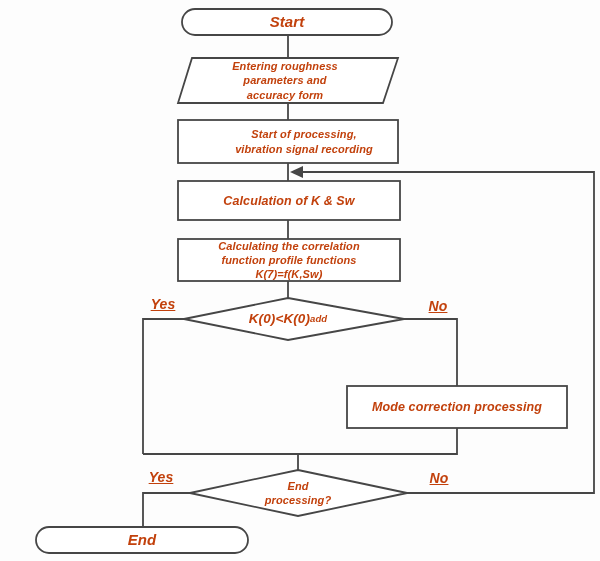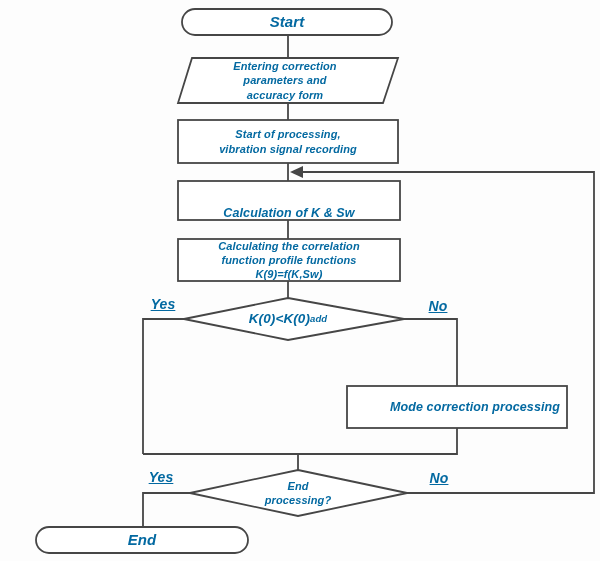--- a/index.html
+++ b/index.html
@@ -35,21 +35,21 @@
     stroke: none;
   }
   .label {
     position: absolute;
     display: flex;
     align-items: center;
     justify-content: center;
     text-align: center;
     font-weight: bold;
     font-style: italic;
-    color: #0369a1;
+    color: #c2410c;
     white-space: pre-line;
     line-height: 1.28;
     letter-spacing: 0.1px;
   }
   .terminator-label { font-size: 15px; }
   .node-label       { font-size: 11px; }
   .node-label-md    { font-size: 12.5px; }
   .decision-label   { font-size: 13.5px; }
   .decision-label sub {
     font-size: 9.5px;
@@ -86,36 +86,36 @@
     <rect class="shape" x="178" y="181" width="222" height="39"></rect>
     <rect class="shape" x="178" y="239" width="222" height="42"></rect>
     <polygon class="shape" points="288,298 404,319 288,340 184,319"></polygon>
     <rect class="shape" x="347" y="386" width="220" height="42"></rect>
     <polygon class="shape" points="298,470 407,493 298,516 190,493"></polygon>
     <rect class="shape" x="36" y="527" width="212" height="26" rx="13" ry="13"></rect>
   </svg>
 
   <div class="label terminator-label" style="left:182px; top:9px; width:210px; height:26px;">Start</div>
 
-  <div class="label node-label" style="left:180px; top:58px; width:210px; height:45px;">Entering correction
+  <div class="label node-label" style="left:180px; top:58px; width:210px; height:45px;">Entering roughness
 parameters and
 accuracy form</div>
 
-  <div class="label node-label" style="left:178px; top:120px; width:220px; height:43px;">Start of processing,
+  <div class="label node-label" style="left:194px; top:120px; width:220px; height:43px;">Start of processing,
 vibration signal recording</div>
 
-  <div class="label node-label-md" style="left:178px; top:181px; width:222px; height:39px;margin-top:12px;">Calculation of K &amp; Sw</div>
+  <div class="label node-label-md" style="left:178px; top:181px; width:222px; height:39px;">Calculation of K &amp; Sw</div>
 
   <div class="label node-label" style="left:178px; top:239px; width:222px; height:42px;">Calculating the correlation
 function profile functions
-K(9)=f(K,Sw)</div>
+K(7)=f(K,Sw)</div>
 
   <div class="label decision-label" style="left:188px; top:305px; width:200px; height:28px;text-align:right;"><span>K(0)&lt;K(0)</span><sub>add</sub></div>
 
-  <div class="label node-label-md" style="left:347px; top:386px; width:220px; height:42px;margin-left:18px;">Mode correction processing</div>
+  <div class="label node-label-md" style="left:347px; top:386px; width:220px; height:42px;">Mode correction processing</div>
 
   <div class="label node-label" style="left:248px; top:477px; width:100px; height:32px;">End
 processing?</div>
 
   <div class="label terminator-label" style="left:36px; top:527px; width:212px; height:26px;">End</div>
 
   <div class="label branch-label" style="left:140px; top:295px; width:46px; height:20px;">Yes</div>
 
   <div class="label branch-label" style="left:418px; top:297px; width:40px; height:20px;">No</div>
 

